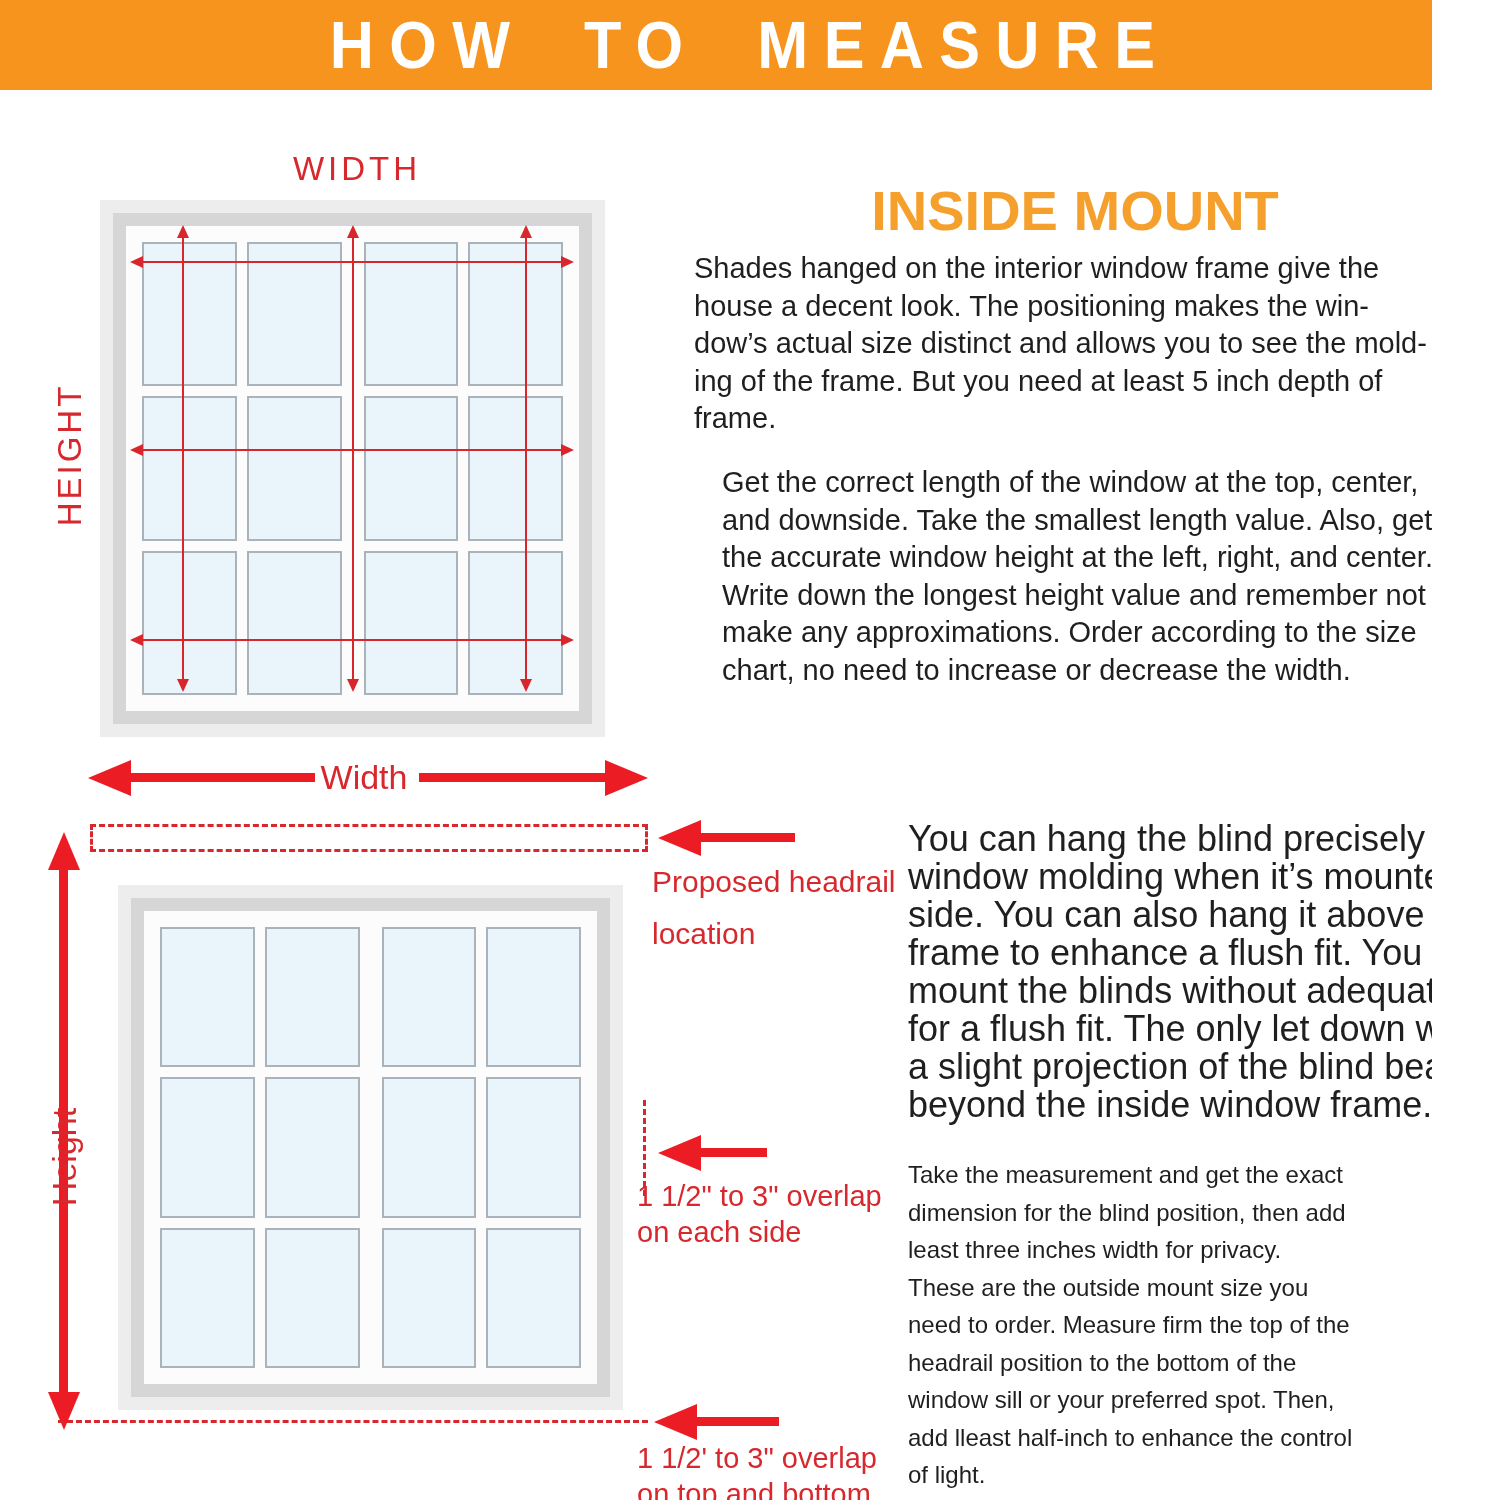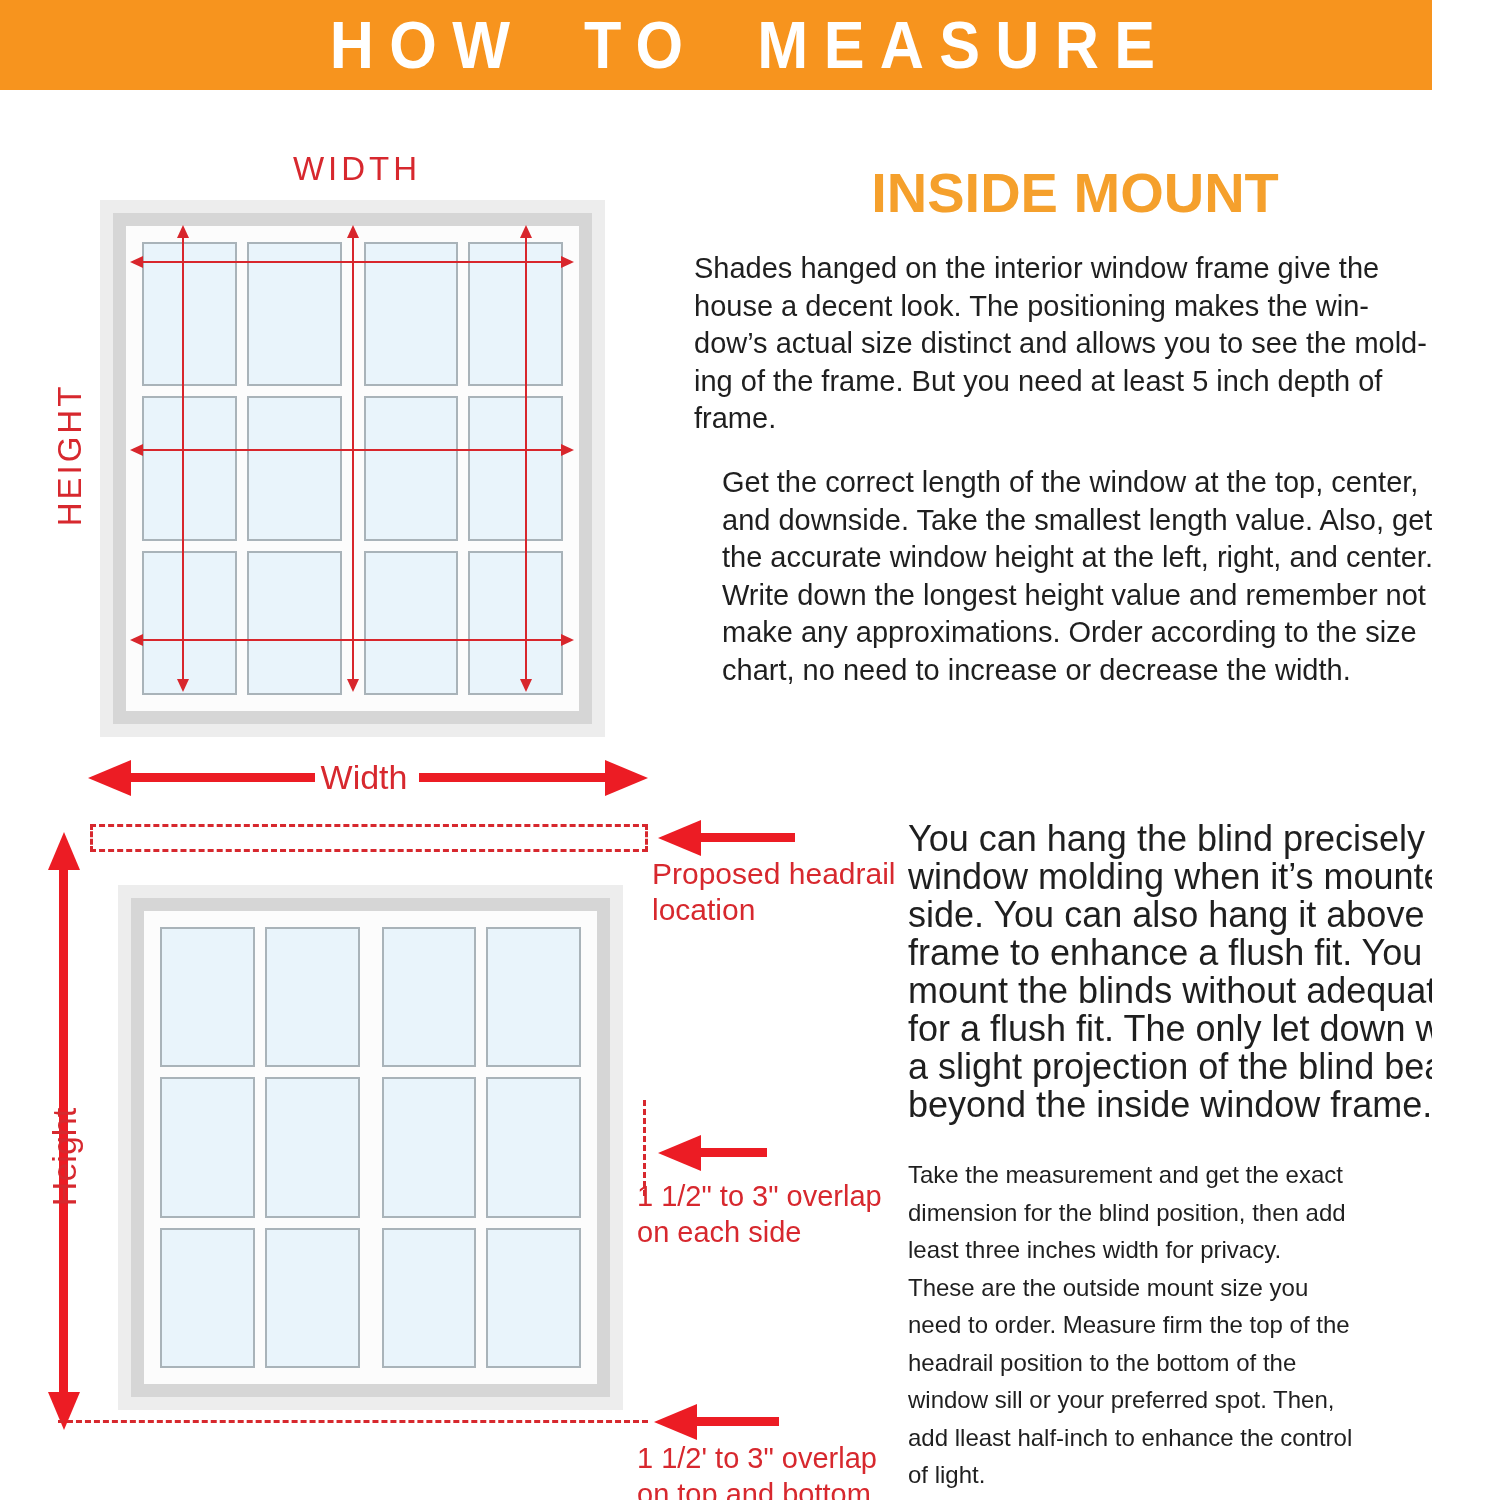--- a/index.html
+++ b/index.html
@@ -12,21 +12,21 @@
     position:absolute; left:0; top:0; width:1500px; height:90px;
     background:var(--banner-orange); display:flex; align-items:center; justify-content:center;
   }
   .banner span {
     color:#ffffff; font-weight:bold; font-size:60px; letter-spacing:15px; word-spacing:26px;
     transform:scale(1.02,1.12); white-space:nowrap;
   }
   
   .sec-heading {
     position:absolute; transform:translateX(-50%); color:var(--heading-orange);
-    font-weight:bold; font-size:56px; white-space:nowrap; letter-spacing:0px;
+    font-weight:bold; font-size:56px; white-space:nowrap; letter-spacing:0px;margin-top:18px;
   }
   .para {
     position:absolute; color:#1f1f1f; font-size:29px; line-height:37.5px; white-space:pre;
   }
   .para.tight { line-height:38px; }
   
   .redlabel { position:absolute; color:var(--red); white-space:pre; }
   .rot { transform:translate(-50%,-50%) rotate(-90deg); }
   
   .window { position:absolute; background:#EDEDED; }
@@ -135,21 +135,21 @@
 window sill or your preferred spot. Then,
 add lleast half-inch to enhance the control
 of light.</div>
 
   <div class="arrL" style="left:131px; top:773px; width:184px;"></div>
   <div class="redlabel" style="left:364px; top:758px; transform:translateX(-50%); font-size:34px;">Width</div>
   <div class="arrR" style="left:419px; top:773px; width:186px;"></div>
 
   <div class="dash-rect" style="left:90px; top:824px; width:552px; height:22px;"></div>
   <div class="arrL" style="left:701px; top:833px; width:94px;"></div>
-  <div class="redlabel" style="left:652px; top:856px; font-size:30px; line-height:36px;">Proposed headrail
+  <div class="redlabel" style="left:652px; top:856px; font-size:30px; line-height:52px;">Proposed headrail
 location</div>
 
   <div class="arrV" style="left:59px; top:870px; height:522px;"></div>
   <div class="redlabel rot" style="left:64px; top:1157px; font-size:34px;">Height</div>
 
   <div class="window" style="left:118px; top:885px; width:505px; height:525px;">
     <div class="win-mid"></div>
     <div class="win-white"></div>
     <div class="win-panes">
         <div class="sash">

